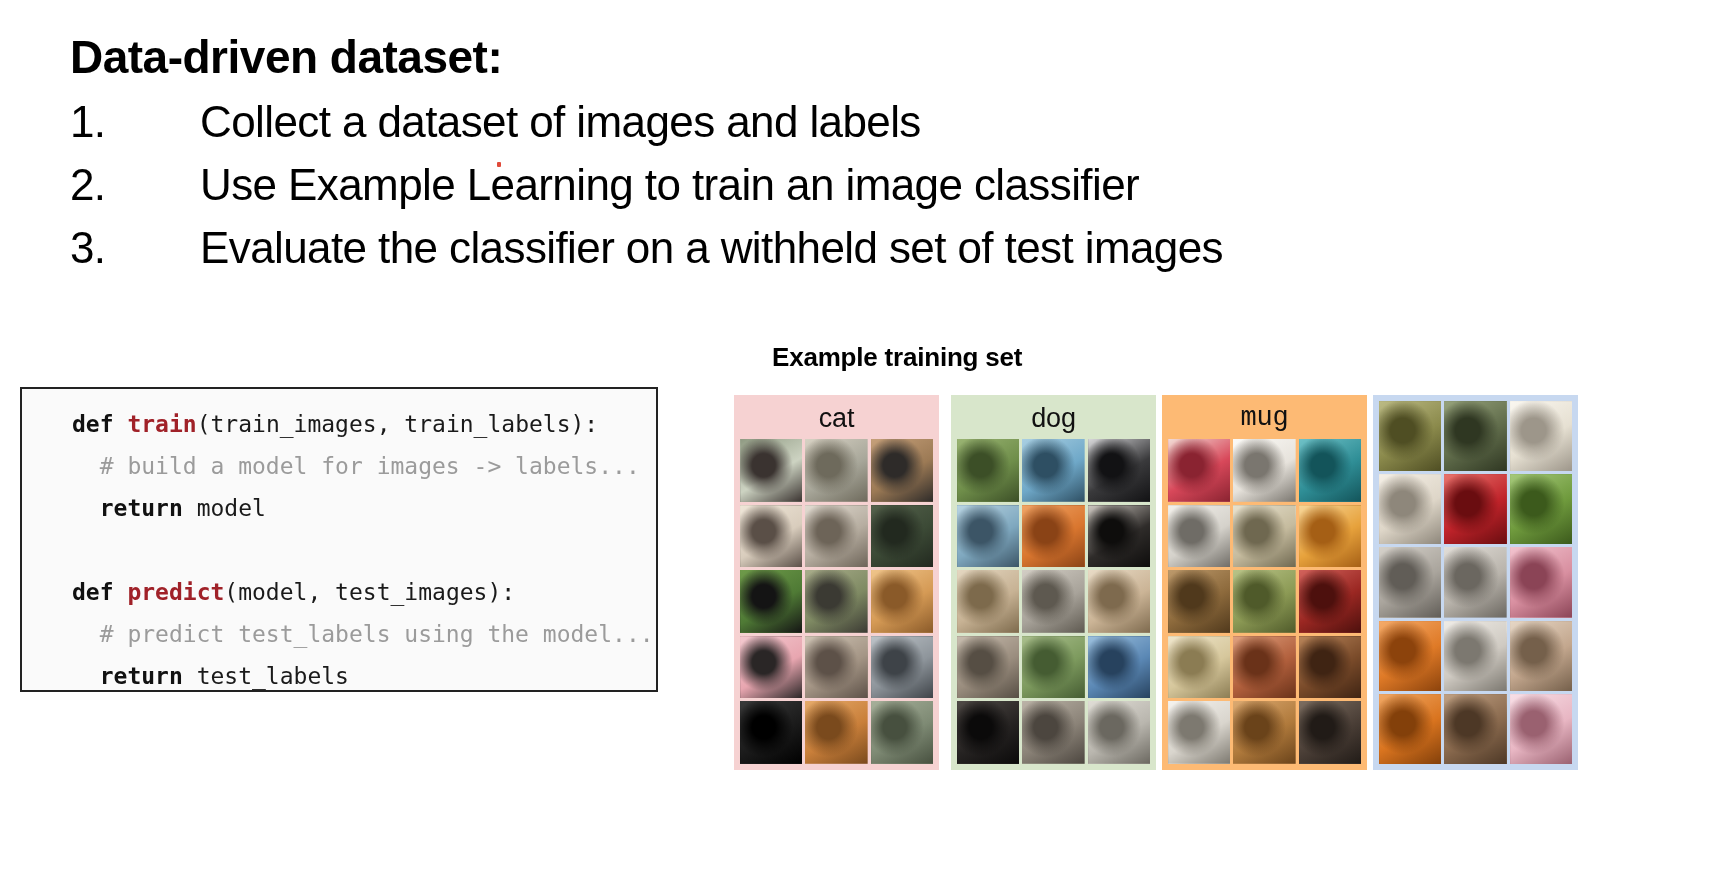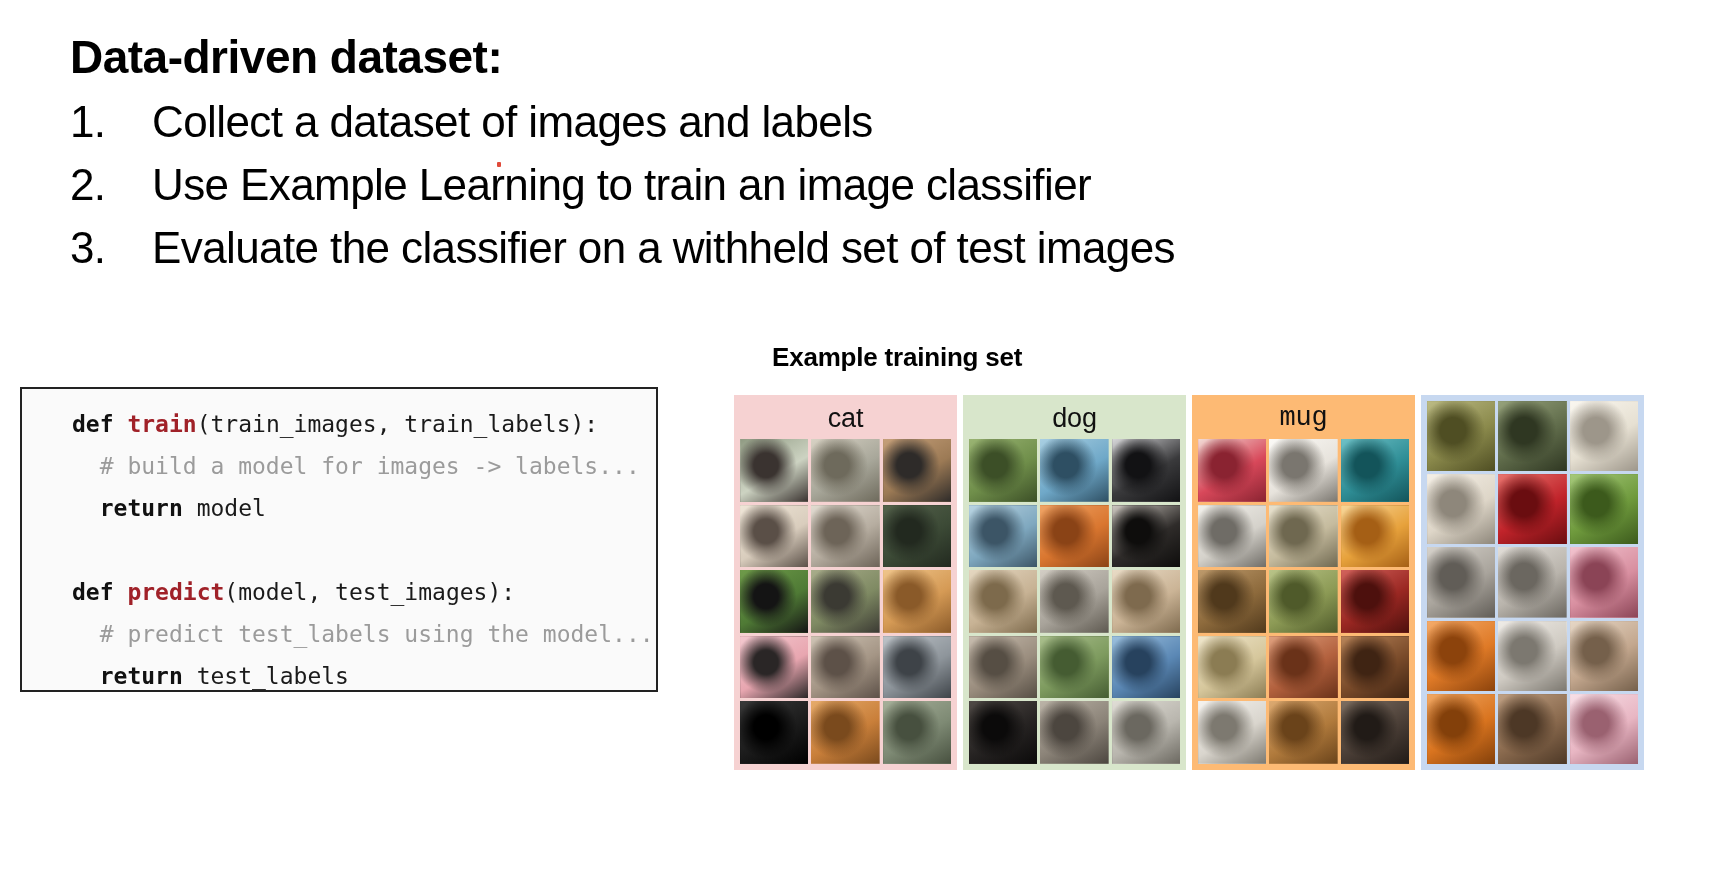--- a/index.html
+++ b/index.html
@@ -42,21 +42,21 @@
     font-size: 44px;
     line-height: 63px;
     letter-spacing: -0.6px;
     font-weight: normal;
     white-space: nowrap;
   }
   .step-num {
     width: 82px;
     flex: 0 0 82px;
   }
-  .step-text { flex: 0 1 auto; }
+  .step-text { flex: 0 1 auto; margin-left: 48px; }
 
   
   #red-speck {
     position: absolute;
     left: 497px;
     top: 162px;
     width: 4px;
     height: 5px;
     background: #e04a3a;
     border-radius: 1px;
@@ -100,21 +100,21 @@
     letter-spacing: -0.2px;
   }
   #training-grid {
     position: absolute;
     left: 734px;
     top: 395px;
     display: flex;
     gap: 6px;
   }
   .category-panel {
-    width: 223px;
+    width: 205px;
     height: 375px;
     box-sizing: border-box;
     padding: 4px 3px 6px 3px;
     display: flex;
     flex-direction: column;
   }
   .category-label {
     text-align: center;
     font-size: 27px;
     line-height: 38px;
@@ -181,21 +181,21 @@
         <div class="thumb" style="background-image: radial-gradient(circle at 38% 42%, rgb(59, 58, 51) 0%, rgb(59, 58, 51) 22%, transparent 55%), linear-gradient(150deg, rgb(169, 173, 139) 0%, rgb(127, 138, 99) 55%, rgb(59, 58, 51) 100%);"></div>
         <div class="thumb" style="background-image: radial-gradient(circle at 38% 42%, rgb(138, 90, 41) 0%, rgb(138, 90, 41) 22%, transparent 55%), linear-gradient(150deg, rgb(239, 197, 139) 0%, rgb(213, 154, 85) 55%, rgb(138, 90, 41) 100%);"></div>
         <div class="thumb" style="background-image: radial-gradient(circle at 38% 42%, rgb(42, 38, 38) 0%, rgb(42, 38, 38) 22%, transparent 55%), linear-gradient(150deg, rgb(243, 201, 207) 0%, rgb(232, 166, 176) 55%, rgb(42, 38, 38) 100%);"></div>
         <div class="thumb" style="background-image: radial-gradient(circle at 38% 42%, rgb(93, 81, 72) 0%, rgb(93, 81, 72) 22%, transparent 55%), linear-gradient(150deg, rgb(207, 196, 181) 0%, rgb(164, 149, 133) 55%, rgb(93, 81, 72) 100%);"></div>
         <div class="thumb" style="background-image: radial-gradient(circle at 38% 42%, rgb(62, 67, 72) 0%, rgb(62, 67, 72) 22%, transparent 55%), linear-gradient(150deg, rgb(189, 195, 200) 0%, rgb(142, 149, 155) 55%, rgb(62, 67, 72) 100%);"></div>
         <div class="thumb" style="background-image: radial-gradient(circle at 38% 42%, rgb(0, 0, 0) 0%, rgb(0, 0, 0) 22%, transparent 55%), linear-gradient(150deg, rgb(58, 58, 58) 0%, rgb(27, 27, 27) 55%, rgb(0, 0, 0) 100%);"></div>
         <div class="thumb" style="background-image: radial-gradient(circle at 38% 42%, rgb(122, 74, 29) 0%, rgb(122, 74, 29) 22%, transparent 55%), linear-gradient(150deg, rgb(230, 171, 107) 0%, rgb(201, 127, 58) 55%, rgb(122, 74, 29) 100%);"></div>
         <div class="thumb" style="background-image: radial-gradient(circle at 38% 42%, rgb(71, 80, 63) 0%, rgb(71, 80, 63) 22%, transparent 55%), linear-gradient(150deg, rgb(167, 176, 154) 0%, rgb(126, 138, 116) 55%, rgb(71, 80, 63) 100%);"></div>
       </div>
     </div>
-    <div class="category-panel" style="background: rgb(216, 230, 203);">
+    <div class="category-panel" style="background: rgb(216, 230, 203); margin-left: 6px;">
       <div class="category-label">dog</div>
       <div class="thumb-grid">
         <div class="thumb" style="background-image: radial-gradient(circle at 38% 42%, rgb(60, 79, 39) 0%, rgb(60, 79, 39) 22%, transparent 55%), linear-gradient(150deg, rgb(154, 180, 115) 0%, rgb(111, 142, 74) 55%, rgb(60, 79, 39) 100%);"></div>
         <div class="thumb" style="background-image: radial-gradient(circle at 38% 42%, rgb(46, 79, 99) 0%, rgb(46, 79, 99) 22%, transparent 55%), linear-gradient(150deg, rgb(169, 207, 226) 0%, rgb(111, 168, 200) 55%, rgb(46, 79, 99) 100%);"></div>
         <div class="thumb" style="background-image: radial-gradient(circle at 38% 42%, rgb(18, 18, 20) 0%, rgb(18, 18, 20) 22%, transparent 55%), linear-gradient(150deg, rgb(216, 216, 218) 0%, rgb(58, 58, 60) 55%, rgb(18, 18, 20) 100%);"></div>
         <div class="thumb" style="background-image: radial-gradient(circle at 38% 42%, rgb(60, 85, 102) 0%, rgb(60, 85, 102) 22%, transparent 55%), linear-gradient(150deg, rgb(185, 212, 226) 0%, rgb(127, 168, 191) 55%, rgb(60, 85, 102) 100%);"></div>
         <div class="thumb" style="background-image: radial-gradient(circle at 38% 42%, rgb(138, 67, 22) 0%, rgb(138, 67, 22) 22%, transparent 55%), linear-gradient(150deg, rgb(240, 165, 103) 0%, rgb(217, 118, 47) 55%, rgb(138, 67, 22) 100%);"></div>
         <div class="thumb" style="background-image: radial-gradient(circle at 38% 42%, rgb(14, 13, 12) 0%, rgb(14, 13, 12) 22%, transparent 55%), linear-gradient(150deg, rgb(207, 201, 194) 0%, rgb(47, 44, 42) 55%, rgb(14, 13, 12) 100%);"></div>
         <div class="thumb" style="background-image: radial-gradient(circle at 38% 42%, rgb(125, 106, 76) 0%, rgb(125, 106, 76) 22%, transparent 55%), linear-gradient(150deg, rgb(228, 215, 193) 0%, rgb(199, 178, 148) 55%, rgb(125, 106, 76) 100%);"></div>
         <div class="thumb" style="background-image: radial-gradient(circle at 38% 42%, rgb(94, 89, 80) 0%, rgb(94, 89, 80) 22%, transparent 55%), linear-gradient(150deg, rgb(211, 206, 197) 0%, rgb(168, 163, 154) 55%, rgb(94, 89, 80) 100%);"></div>

